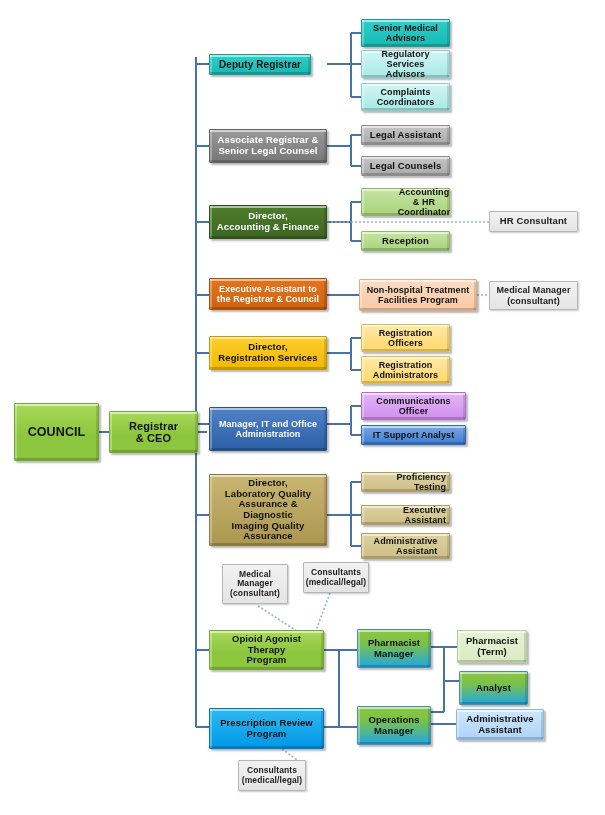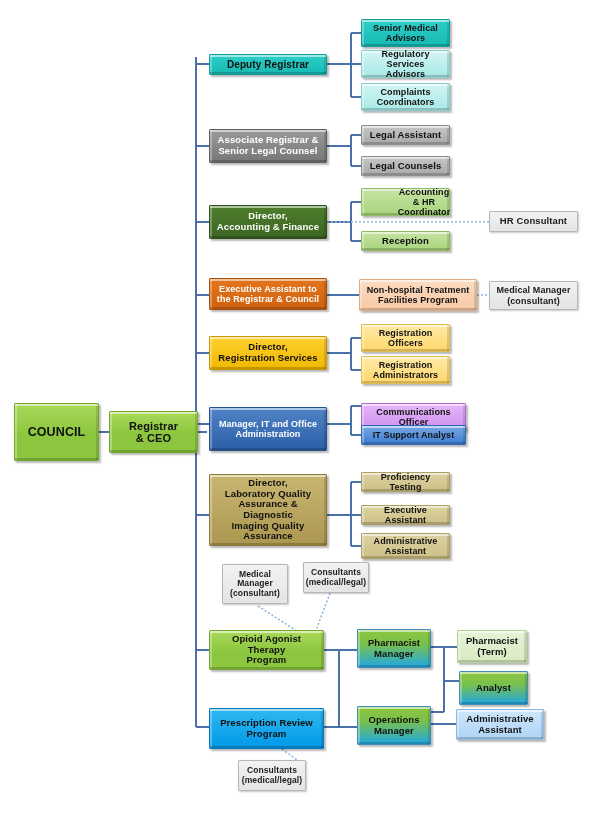--- a/index.html
+++ b/index.html
@@ -32,23 +32,23 @@
   .c-grey-d     {background:linear-gradient(180deg,#9a9a9a 0%,#777777 100%);border:1px solid #5f5f5f;color:#ffffff;}
   .c-grey-m     {background:linear-gradient(180deg,#c6c6c6 0%,#a9a9a9 100%);border:1px solid #8d8d8d;color:#111;}
   .c-olive-d    {background:linear-gradient(180deg,#4e7d2c 0%,#3d6622 100%);border:1px solid #2f5119;color:#ffffff;}
   .c-olive-l    {background:linear-gradient(180deg,#c6e3a4 0%,#a8d47c 100%);border:1px solid #8cbb5f;}
   .c-orange-d   {background:linear-gradient(180deg,#e2751c 0%,#cf620f 100%);border:1px solid #aa5008;color:#ffffff;}
   .c-orange-l   {background:linear-gradient(180deg,#fbdcc3 0%,#f8c9a4 100%);border:1px solid #e0a97e;}
   .c-gold       {background:linear-gradient(180deg,#ffcf2e 0%,#f0b800 100%);border:1px solid #c89a00;}
   .c-gold-l     {background:linear-gradient(180deg,#ffe9a8 0%,#ffd86b 100%);border:1px solid #e0bb52;}
   .c-blue-d     {background:linear-gradient(180deg,#4f82c6 0%,#2c5fa6 100%);border:1px solid #23528f;color:#ffffff;}
   .c-blue-m     {background:linear-gradient(180deg,#78a8e4 0%,#3d7dd2 100%);border:1px solid #2e68b6;color:#111;}
-  .c-purple     {background:linear-gradient(180deg,#e3b6f5 0%,#cf8ef0 100%);border:1px solid #b06dd0;margin-top:11px;}
+  .c-purple     {background:linear-gradient(180deg,#e3b6f5 0%,#cf8ef0 100%);border:1px solid #b06dd0;}
   .c-khaki      {background:linear-gradient(180deg,#c9b671 0%,#ab9750 100%);border:1px solid #8d7a38;}
-  .c-khaki-l    {background:linear-gradient(180deg,#ddd2a2 0%,#cdbf86 100%);border:1px solid #ae9f65;}
+  .c-khaki-l    {background:linear-gradient(180deg,#ddd2a2 0%,#cdbf86 100%);border:1px solid #ae9f65;text-align:right;}
   .c-bluesky    {background:linear-gradient(180deg,#cfe6fb 0%,#aed4f7 100%);border:1px solid #8cb9e3;}
   .c-cyanblue   {background:linear-gradient(180deg,#2fb8f0 0%,#0098e8 100%);border:1px solid #0078c0;color:#111;}
   .c-g2b        {background:linear-gradient(180deg,#8dc63f 0%,#79c04c 38%,#21a8e0 100%);border:1px solid #3f8fb8;}
   .c-palegreen  {background:linear-gradient(180deg,#e6f2d6 0%,#d8ebc2 100%);border:1px solid #b3cf94;}
 
   
   .callout{background:linear-gradient(180deg,#f2f2f2 0%,#e4e4e4 100%);
            border:1px solid #b6b6b6;color:#1c1c1c;font-weight:bold;
            box-shadow:1px 1px 2px rgba(0,0,0,.22);}
 </style>
@@ -138,21 +138,21 @@
 
   <div class="node bevel c-green" style="left:14px;top:403px;width:85px;height:58px;font-size:12.5px;">
     <span>COUNCIL</span>
   </div>
 
   <div class="node bevel c-green" style="left:109px;top:411px;width:89px;height:42px;font-size:11px;white-space:pre-line;">
     <span>Registrar
 &amp; CEO</span>
   </div>
 
-  <div class="node bevel c-teal-d" style="left:209px;top:54px;width:118px;height:21px;font-size:10px;">
+  <div class="node bevel c-teal-d" style="left:209px;top:54px;width:102px;height:21px;font-size:10px;">
     <span>Deputy Registrar</span>
   </div>
 
   <div class="node bevel c-teal-d" style="left:361px;top:19px;width:89px;height:28px;font-size:9px;white-space:pre-line;">
     <span>Senior Medical
 Advisors</span>
   </div>
 
   <div class="node bevel c-teal-l" style="left:361px;top:50px;width:89px;height:28px;font-size:9px;white-space:pre-line;">
     <span>Regulatory Services

